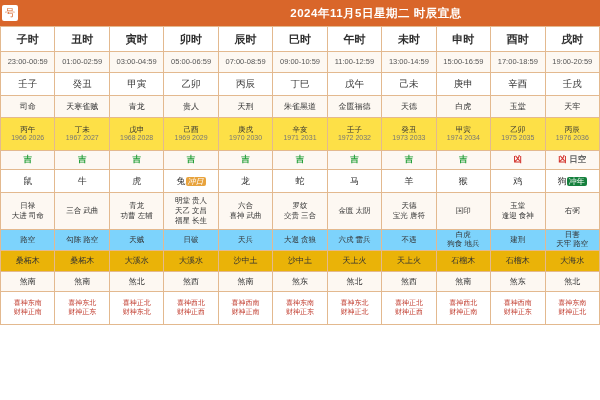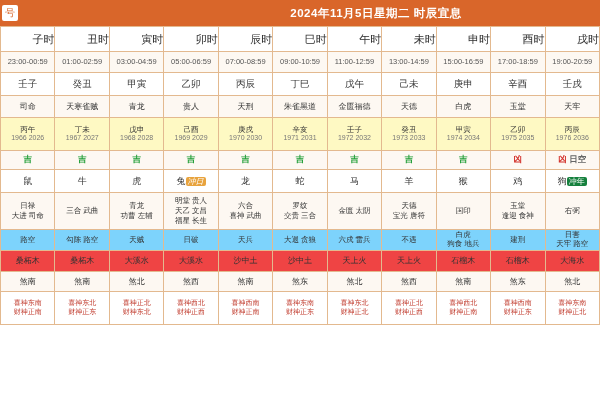--- a/index.html
+++ b/index.html
@@ -71,24 +71,23 @@
     text-align: center;
     vertical-align: middle;
     padding: 1px 0;
     line-height: 1.15;
     overflow: hidden;
     white-space: nowrap;
   }
   tr.row-hour td {
     height: 22px;
     font-size: 11px;
-    font-weight: normal;
+    font-weight: bold;
     color: #2f2f2f;
     background: #ffffff;
-    text-align: right;
   }
   tr.row-range td {
     height: 18px;
     font-size: 7.5px;
     background: #fdf8f2;
     color: #555;
   }
   tr.row-ganzhi td {
     height: 20px;
     font-size: 9.5px;
@@ -96,21 +95,21 @@
     color: #333;
   }
   tr.row-shen td {
     height: 19px;
     font-size: 8px;
     background: #fdf8f2;
   }
   tr.row-triple td {
     height: 30px;
     font-size: 7.5px;
-    background: #fef9c3;
+    background: #fde047;
     line-height: 1.25;
     margin-left: 15px;
   }
   tr.row-jx td {
     height: 16px;
     font-size: 8.5px;
     font-weight: bold;
     background: #fdf8f2;
   }
   tr.row-zodiac td {
@@ -126,21 +125,21 @@
   }
   tr.row-small td {
     height: 18px;
     font-size: 7.5px;
     background: #7dd3fc;
     text-align: center;
   }
   tr.row-nayin td {
     height: 18px;
     font-size: 8px;
-    background: #ef4444;
+    background: #eab308;
     margin-top: 27px;
   }
   tr.row-dir td {
     height: 17px;
     font-size: 8px;
     background: #fdf8f2;
   }
   tr.row-cai td {
     height: 30px;
     font-size: 7px;

